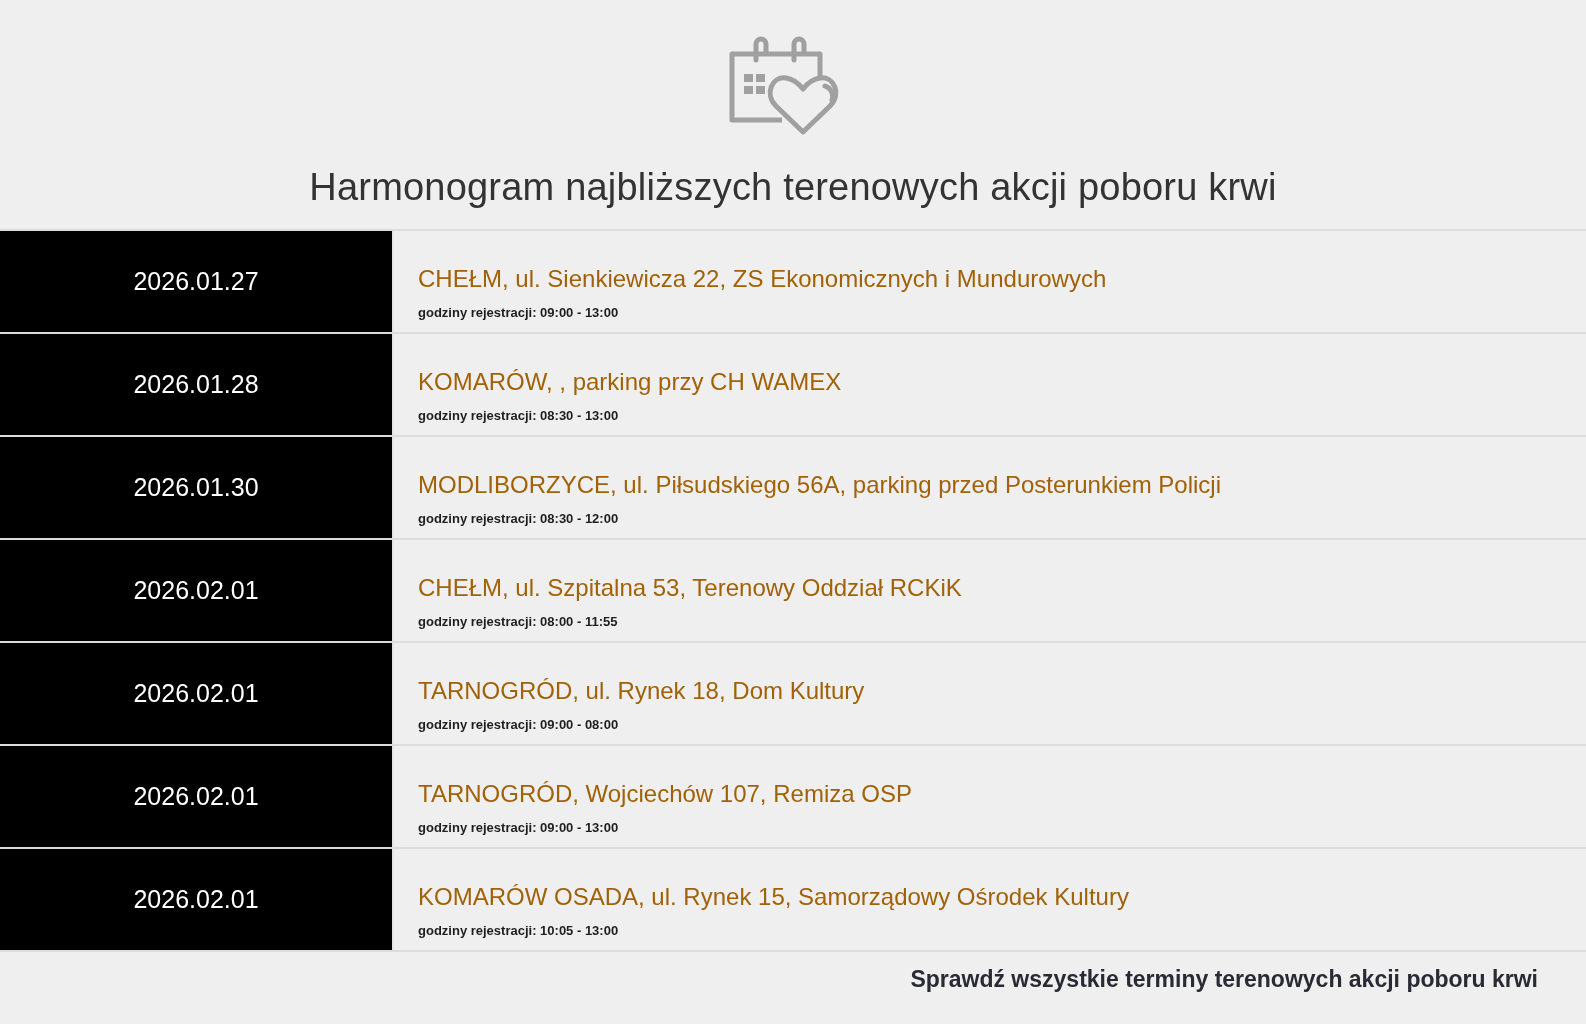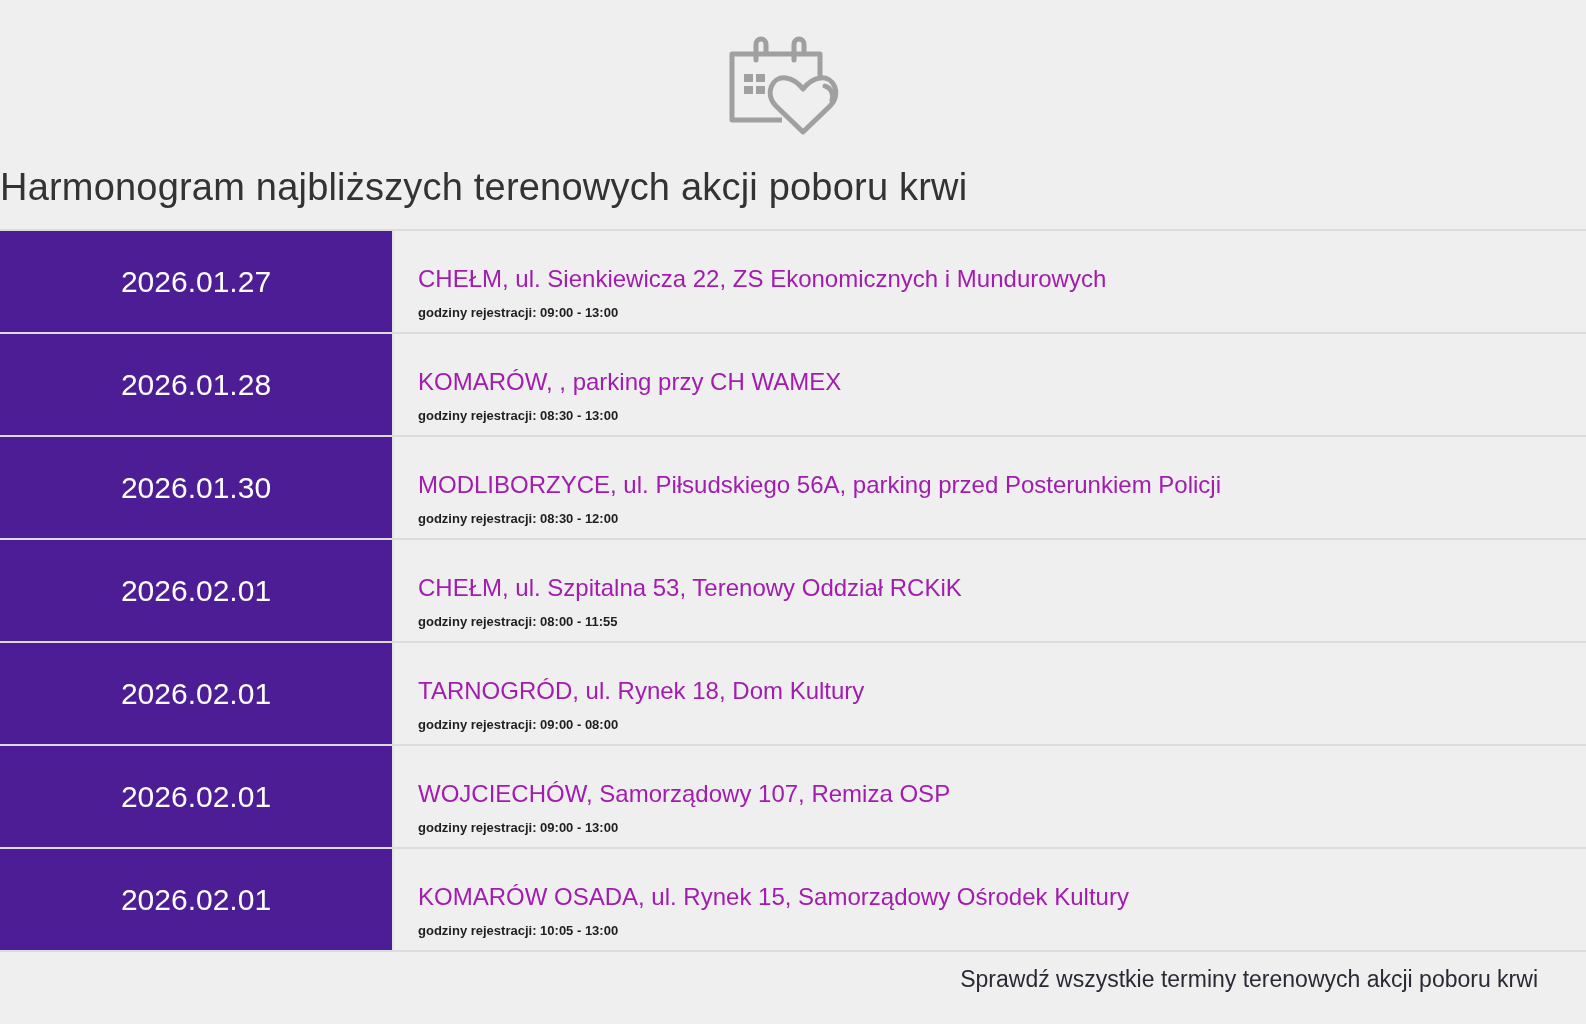--- a/index.html
+++ b/index.html
@@ -20,20 +20,21 @@
       left: 726px;
       top: 34px;
       width: 118px;
       height: 102px;
     }
     .page-title {
       position: absolute;
       left: 0;
       top: 166px;
       width: 1586px;
+      text-align: center;
       font-size: 38px;
       font-weight: normal;
       color: #333333;
       margin: 0;
       letter-spacing: 0.2px;
     }
     .schedule-list {
       position: absolute;
       left: 0;
       top: 229px;
@@ -41,56 +42,56 @@
       border-top: 2px solid #dcdcdc;
     }
     .row {
       display: flex;
       height: 101px;
       border-bottom: 2px solid #dcdcdc;
       box-sizing: content-box;
     }
     .date-cell {
       width: 392px;
-      background: #4c1d95;
+      background: #000000;
       color: #ffffff;
-      font-size: 30px;
+      font-size: 25px;
       display: flex;
       align-items: center;
       justify-content: center;
       flex-shrink: 0;
       border-right: 2px solid #e4e4e4;
     }
     .info-cell {
       flex: 1;
       background: #efefef;
       padding-left: 24px;
       display: flex;
       flex-direction: column;
       justify-content: center;
     }
     .location {
       font-size: 24px;
-      color: #a21caf;
+      color: #a16207;
       line-height: 30px;
       margin-bottom: 8px;
       margin-top: 25px;
     }
     .hours {
       font-size: 13px;
       font-weight: bold;
       color: #1e1e1e;
       line-height: 22px;
     }
     .all-link {
       position: absolute;
       right: 48px;
       top: 966px;
       font-size: 23px;
-      font-weight: normal;
+      font-weight: bold;
       color: #2a2a35;
       text-decoration: none;
     }
   </style>
 </head>
 <body>
 
 <svg class="header-icon" viewBox="0 0 118 102" fill="none" stroke="#a0a0a0" stroke-width="5">
 
   <path d="M56 86 H6 V20 H94 V42" stroke-linejoin="round"></path>
@@ -141,21 +142,21 @@
   <div class="row">
     <div class="date-cell">2026.02.01</div>
     <div class="info-cell">
       <div class="location">TARNOGRÓD, ul. Rynek 18, Dom Kultury</div>
       <div class="hours">godziny rejestracji: 09:00 - 08:00</div>
     </div>
   </div>
   <div class="row">
     <div class="date-cell">2026.02.01</div>
     <div class="info-cell">
-      <div class="location">WOJCIECHÓW, Samorządowy 107, Remiza OSP</div>
+      <div class="location">TARNOGRÓD, Wojciechów 107, Remiza OSP</div>
       <div class="hours">godziny rejestracji: 09:00 - 13:00</div>
     </div>
   </div>
   <div class="row">
     <div class="date-cell">2026.02.01</div>
     <div class="info-cell">
       <div class="location">KOMARÓW OSADA, ul. Rynek 15, Samorządowy Ośrodek Kultury</div>
       <div class="hours">godziny rejestracji: 10:05 - 13:00</div>
     </div>
   </div>

